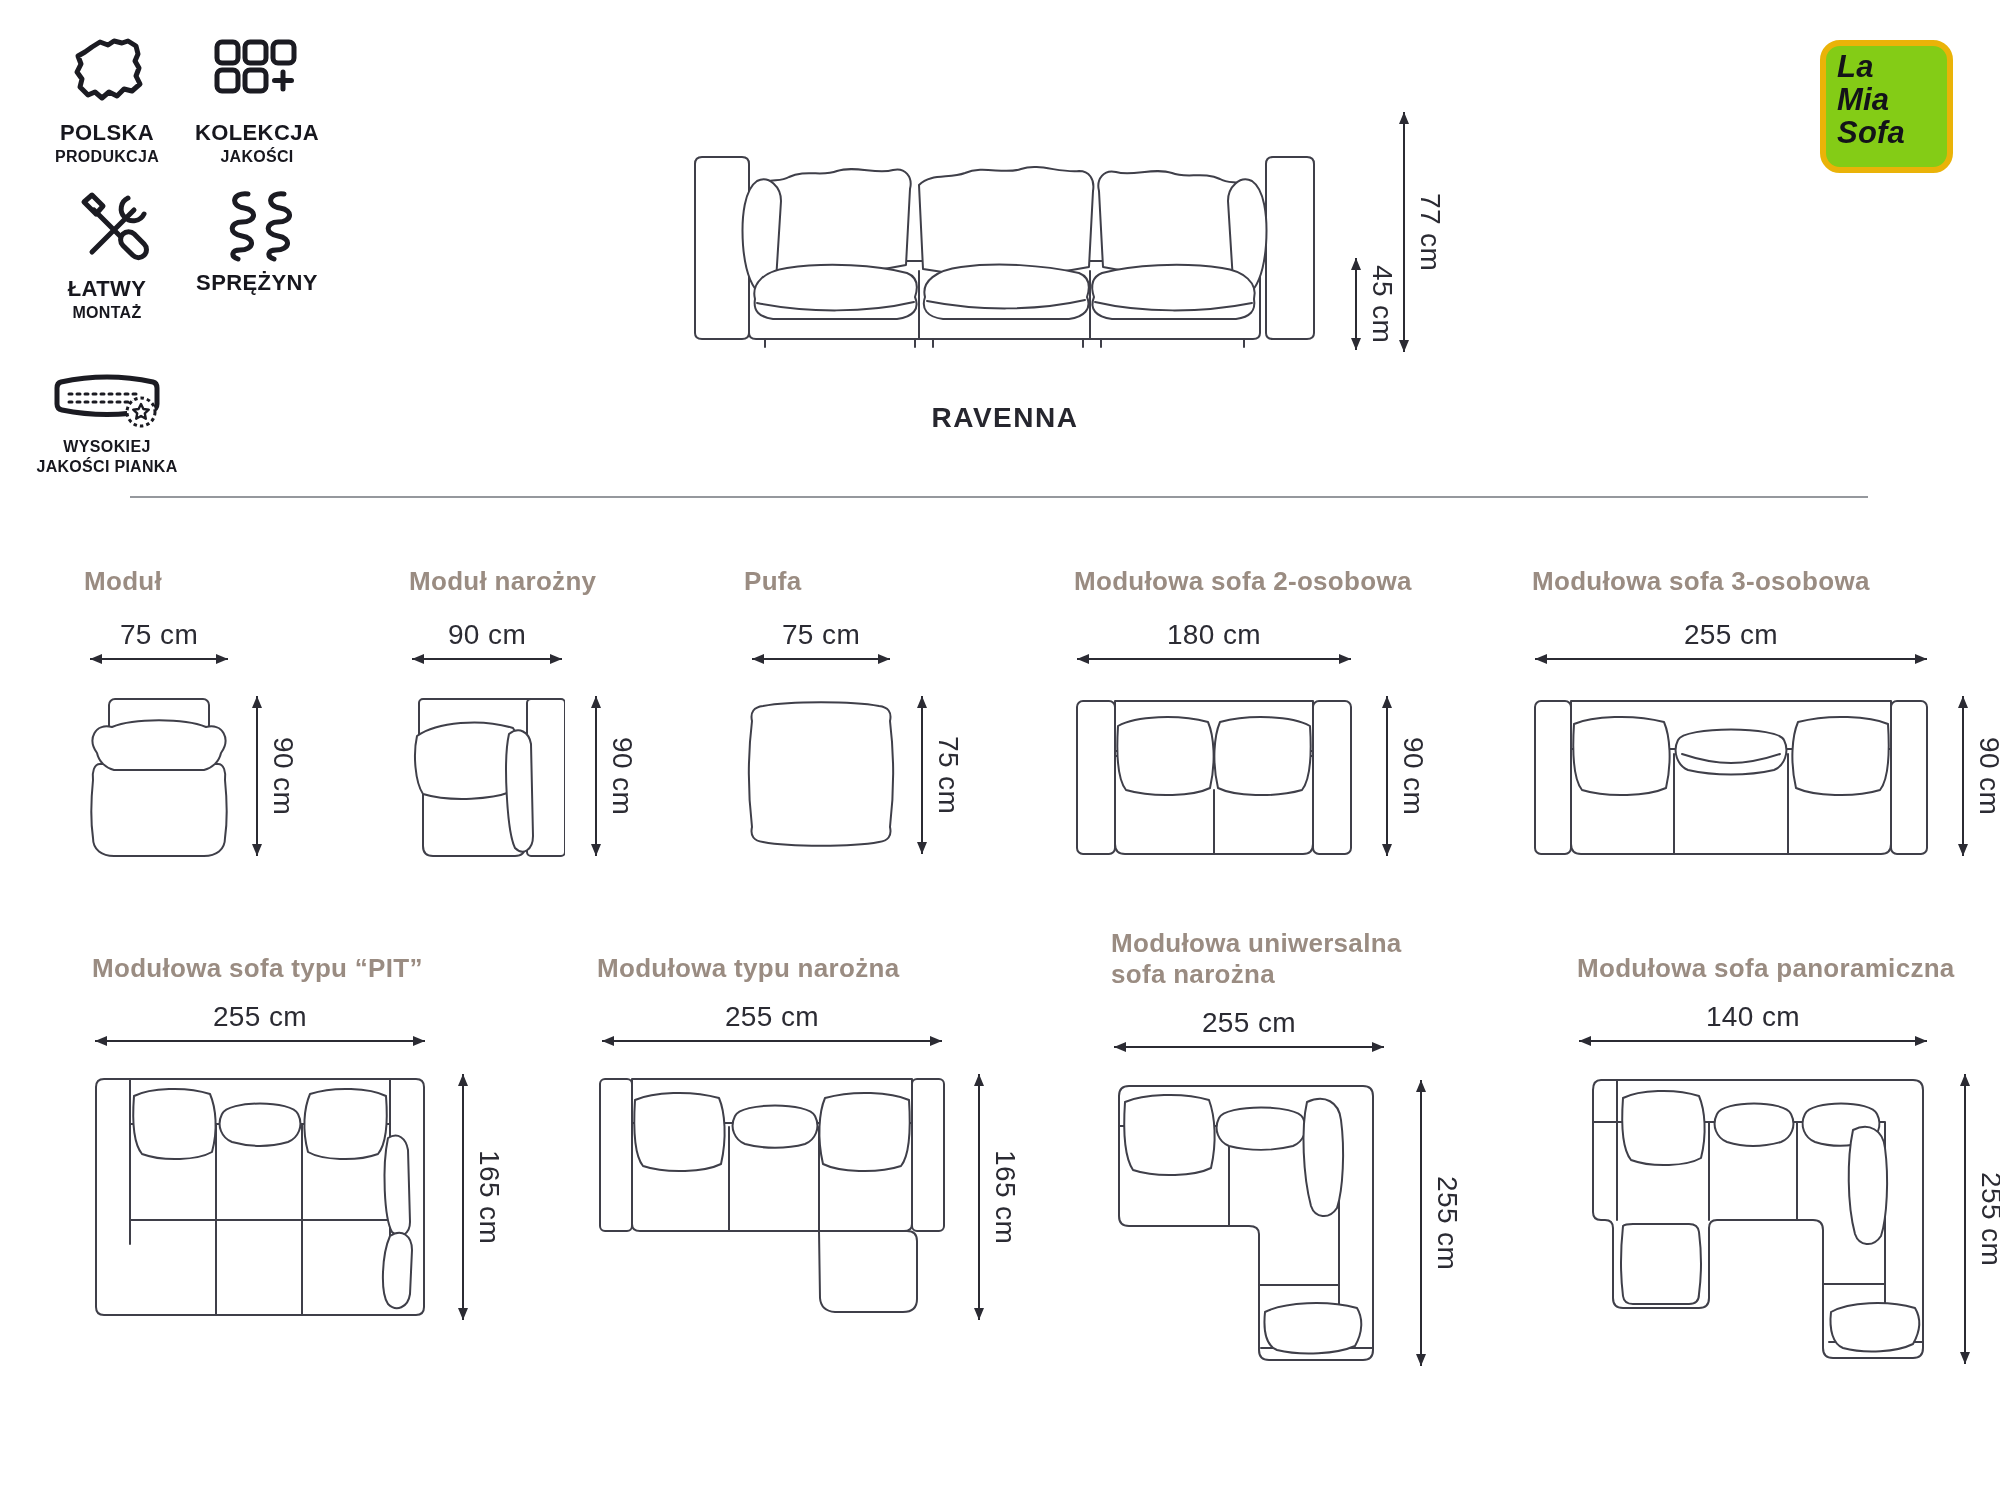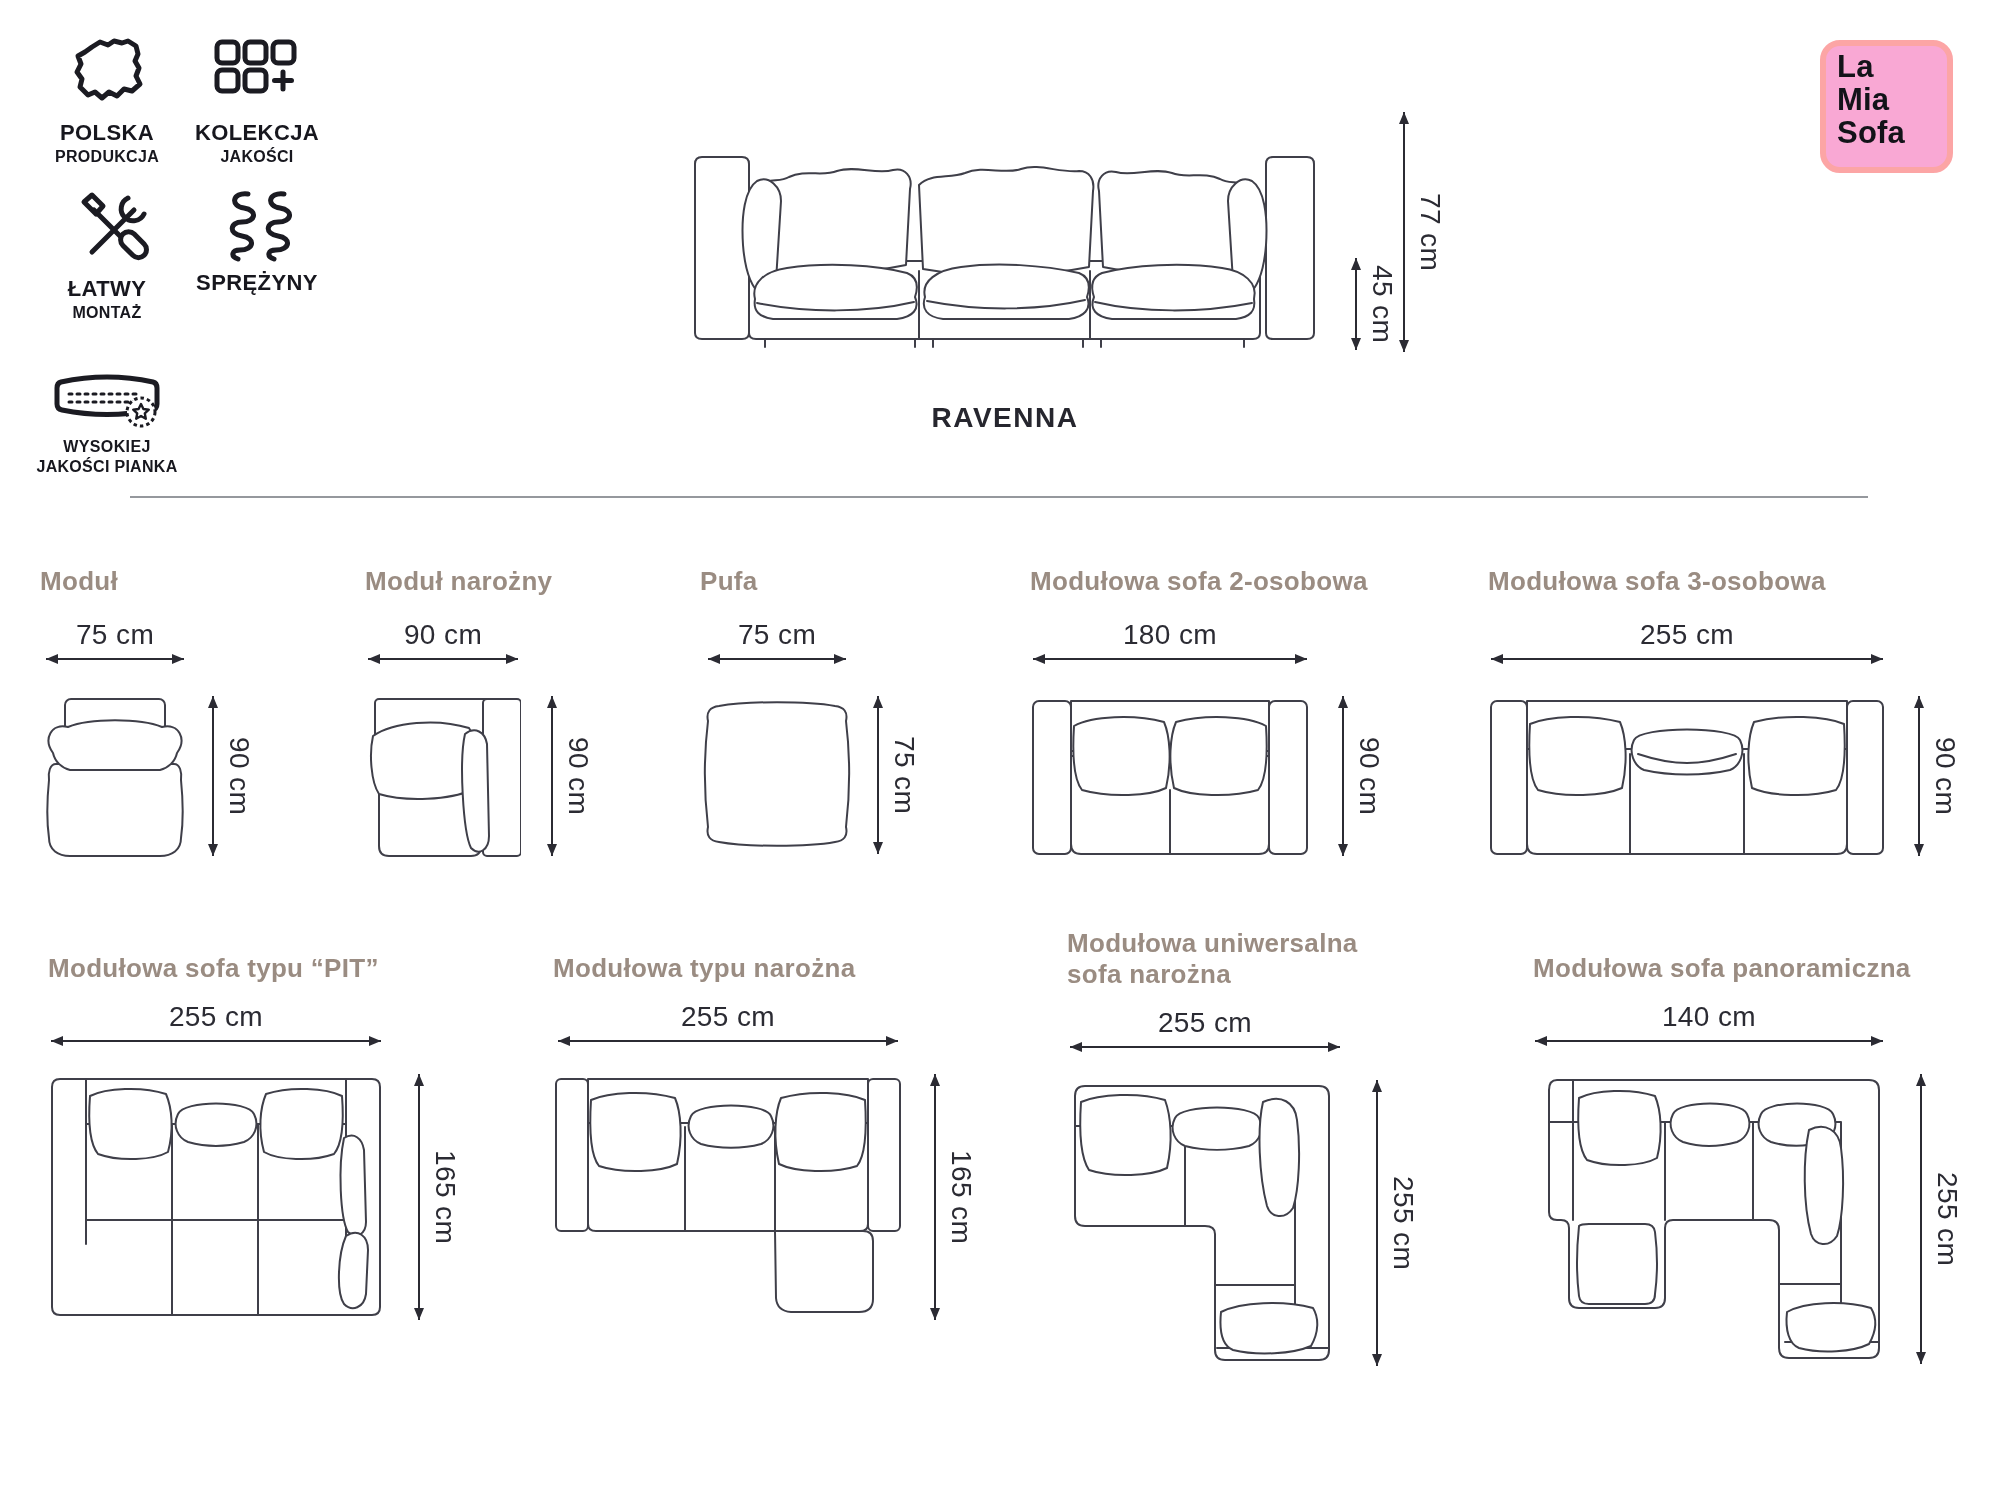--- a/index.html
+++ b/index.html
@@ -14,22 +14,22 @@
   .ficon{flex:0 0 auto;}
   .fl1{font-size:22px;font-weight:800;color:#17171e;letter-spacing:.4px;margin-top:6px;}
   .fl2{font-size:16px;font-weight:600;color:#17171e;letter-spacing:.3px;margin-top:2px;text-align:right;}
   .feature.small .fl1{font-size:16px;font-weight:700;margin-top:4px;}
   .feature.small .fl2{font-size:16px;font-weight:700;}
   .ico{fill:none;stroke:#1b1b22;stroke-width:5;stroke-linejoin:round;stroke-linecap:round;}
   .ico-thin{fill:none;stroke:#1b1b22;stroke-width:3;stroke-linejoin:round;stroke-linecap:round;}
 
   
   .logo{position:absolute;left:1820px;top:40px;width:133px;height:133px;
-        border:6px solid #fca5a5;border-radius:20px;box-sizing:border-box;
-        padding:5px 0 0 11px;background:#f9a8d4;}
+        border:6px solid #eab308;border-radius:20px;box-sizing:border-box;
+        padding:5px 0 0 11px;background:#84cc16;font-style:italic;}
   .logo-line{font-size:31px;font-weight:800;color:#131319;line-height:1.06;letter-spacing:.2px;}
 
   
   .hero-sofa{position:absolute;left:687px;top:85px;}
   .ravenna{position:absolute;left:810px;top:402px;width:390px;text-align:center;
            font-size:28px;font-weight:700;letter-spacing:1.5px;color:#26262e;}
   .divider{position:absolute;left:130px;top:496px;width:1738px;height:2px;background:#95989d;}
 
   
   .harrow{position:relative;height:0;border-top:2px solid #2b2b33;margin-top:7px;}
@@ -42,21 +42,21 @@
      border-bottom:12px solid #2b2b33;border-left:5px solid transparent;border-right:5px solid transparent;}
   .varrow::after{content:"";position:absolute;bottom:0;left:-6px;
      border-top:12px solid #2b2b33;border-left:5px solid transparent;border-right:5px solid transparent;}
   .dlabel{text-align:center;font-size:28px;color:#2b2b33;letter-spacing:.4px;}
   .vlabel{writing-mode:vertical-rl;text-orientation:mixed;font-size:28px;color:#2b2b33;
           letter-spacing:.4px;margin-left:9px;align-self:center;}
   .vdim{display:flex;align-items:center;}
   .hero-dim{position:absolute;display:flex;}
 
   
-  .card{position:absolute;}
+  .card{position:absolute;margin-left:44px;}
   .ptitle{font-size:26px;font-weight:700;color:#9a8c82;letter-spacing:.3px;margin:0;}
   .r1{top:566px;}
   .r2{top:928px;}
   .r2 .ptitle{min-height:56px;display:flex;align-items:flex-end;}
   .r1 .wdim{margin-top:22px;}
   .r2 .wdim{margin-top:17px;}
   .r1 .body{margin-top:36px;}
   .r2 .body{margin-top:32px;}
   .body{display:flex;align-items:flex-start;}
   .draw .sh{fill:#ffffff;stroke:#3f3f49;stroke-width:2;stroke-linejoin:round;stroke-linecap:round;}

